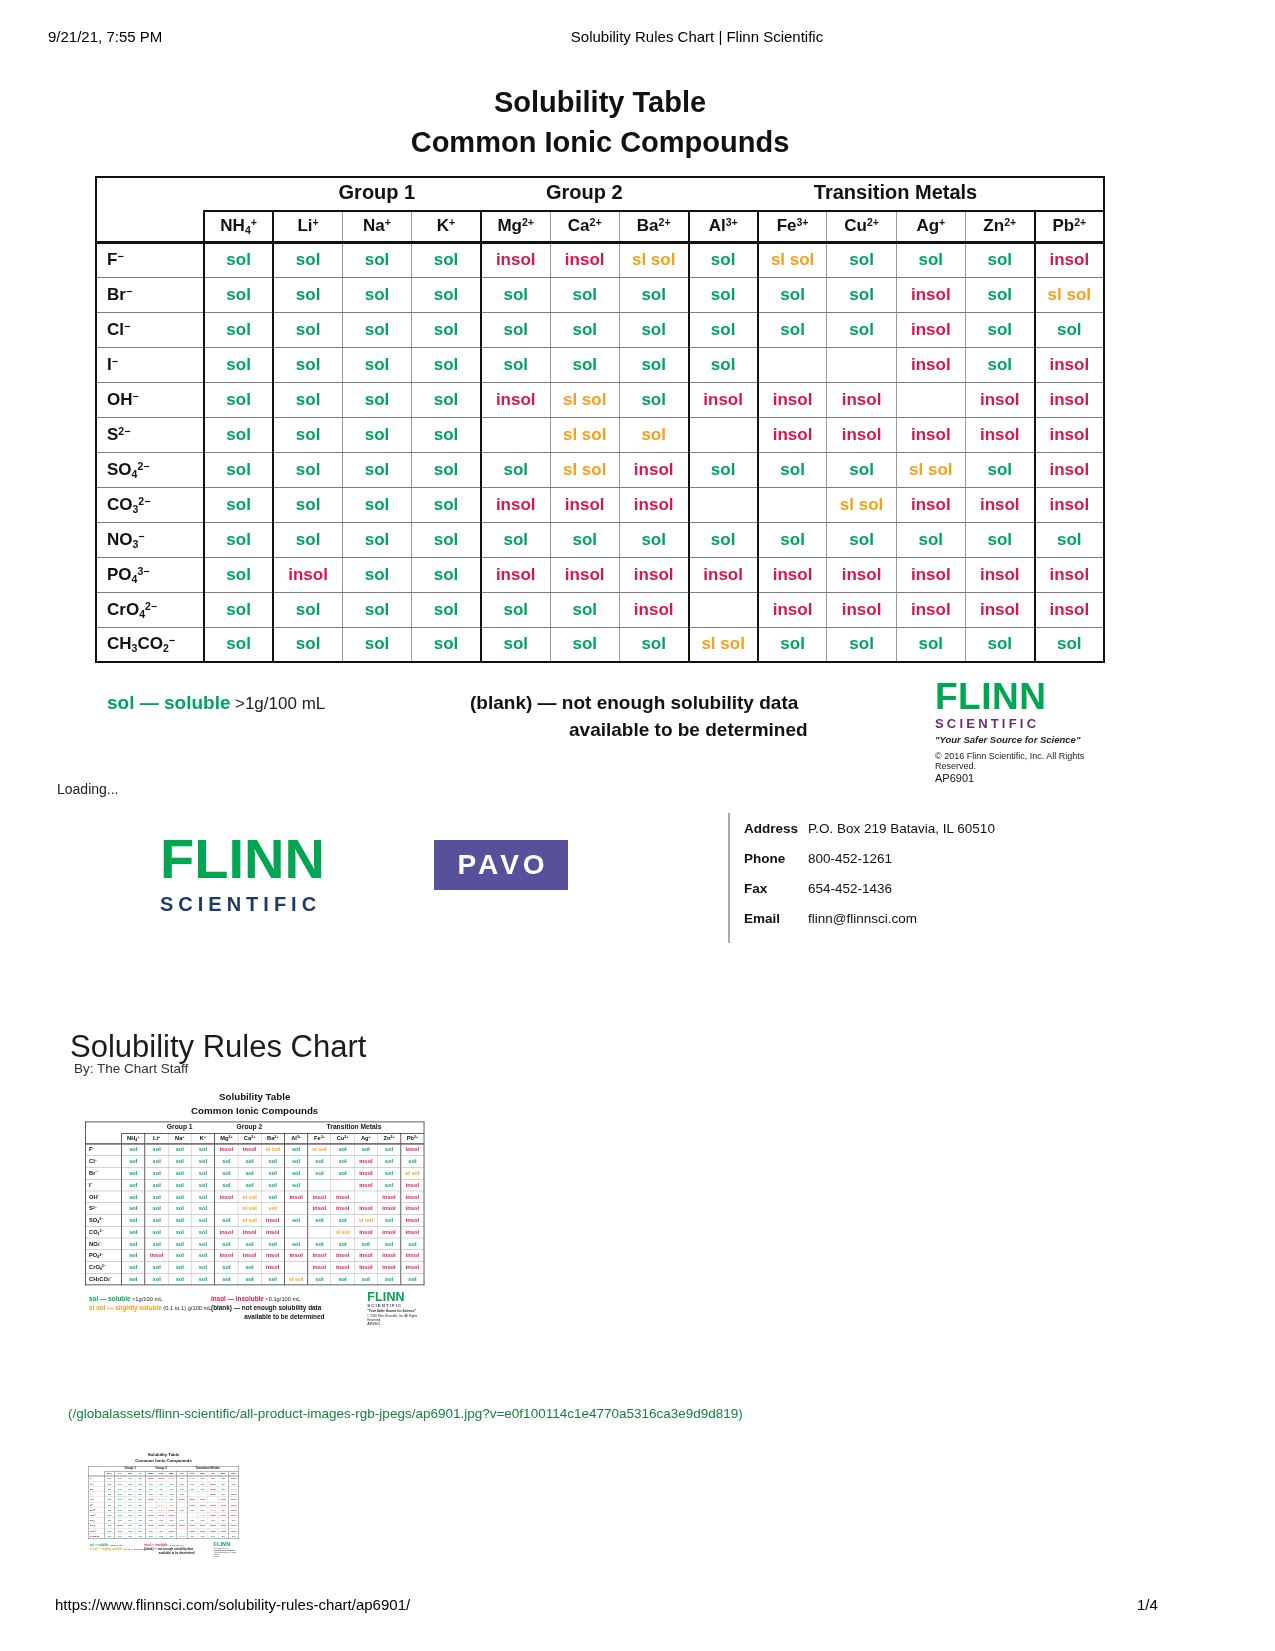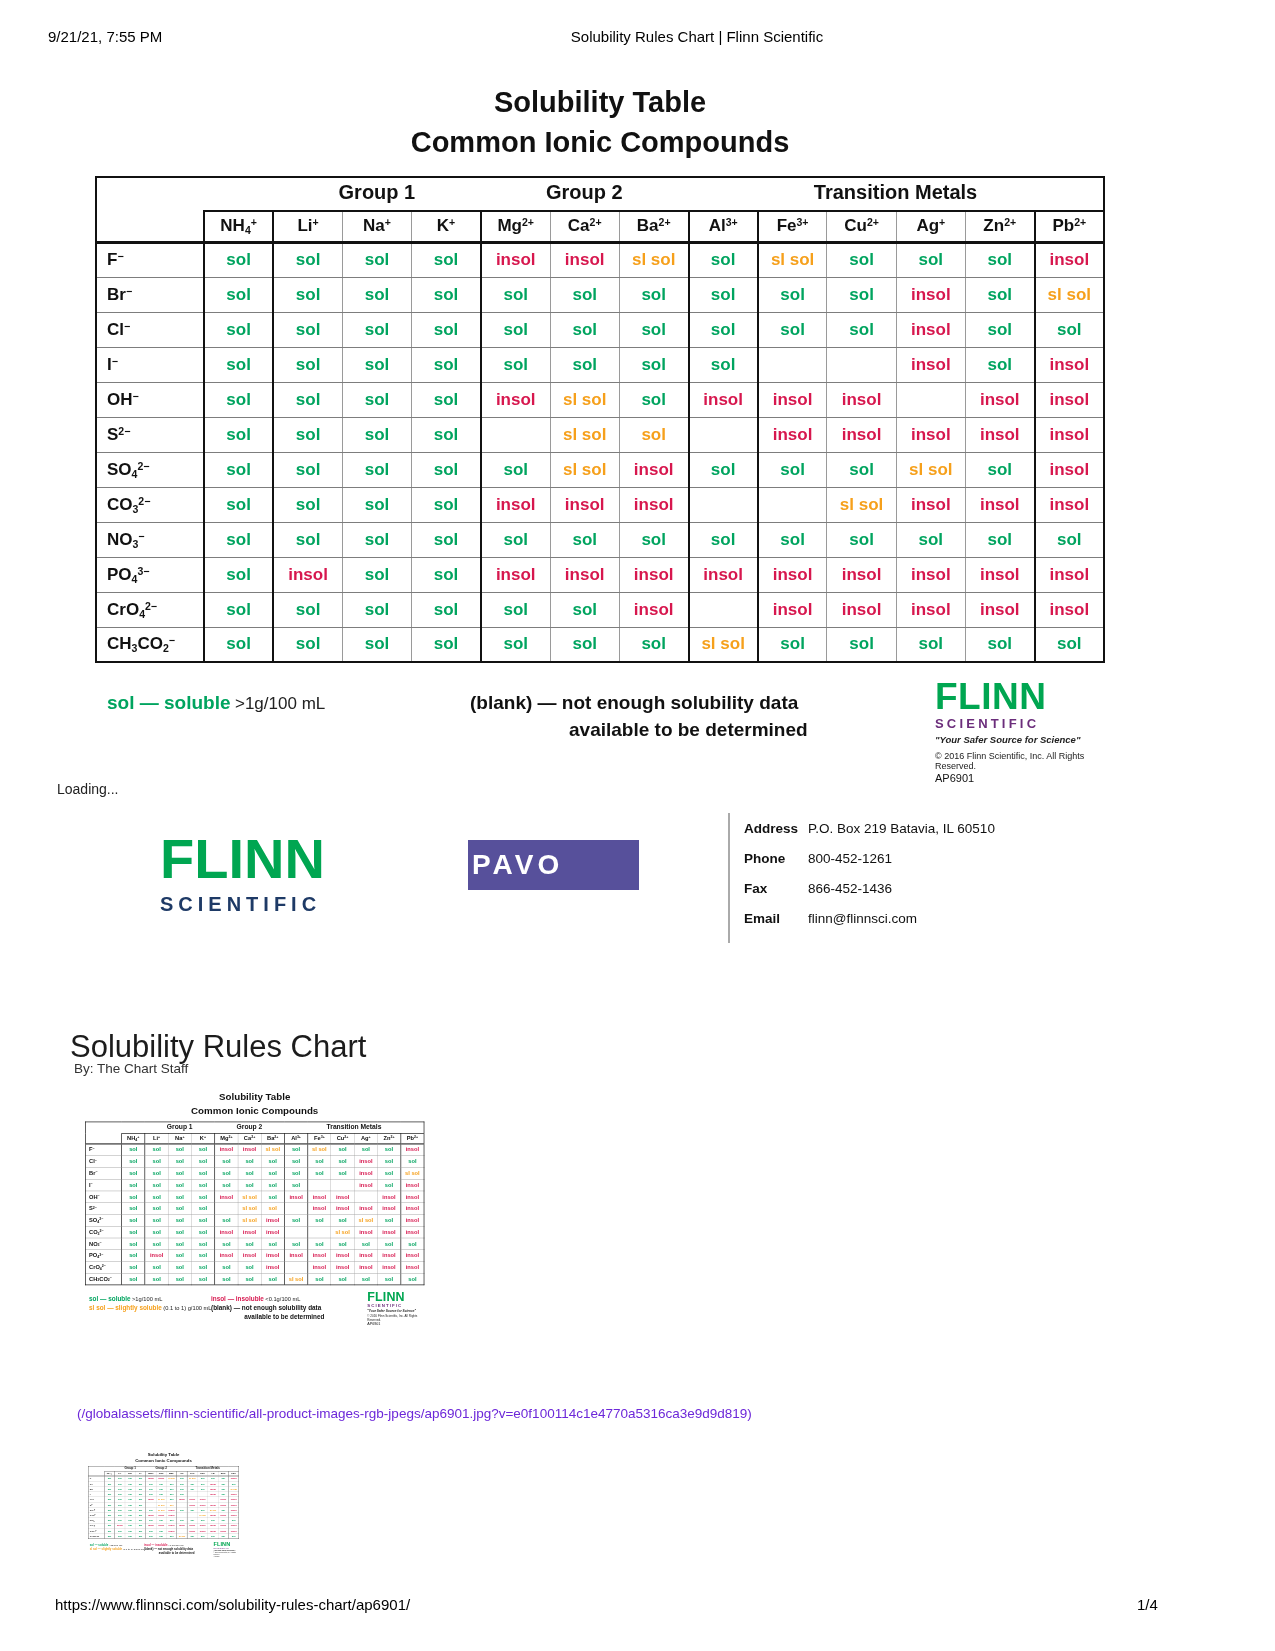--- a/index.html
+++ b/index.html
@@ -63,32 +63,32 @@
   #thumb1{left:85px;top:1090px;width:342px;height:238px;overflow:hidden;}
   #thumb1 .sol-card{transform:scale(0.336);transform-origin:0 0;}
   #thumb2{left:88px;top:1452px;width:153px;height:107px;overflow:hidden;}
   #thumb2 .sol-card{transform:scale(0.1495);transform-origin:0 0;}
 
   
   #loading{position:absolute;left:57px;top:781px;font-size:14px;color:#222;}
   #flinn-large{position:absolute;left:160px;top:833px;}
   #flinn-large .word{font-size:56px;line-height:52px;font-weight:bold;color:var(--flinn-green);}
   #flinn-large .sci{font-size:20px;font-weight:bold;color:var(--flinn-navy);letter-spacing:5px;margin-top:8px;}
-  #pavo{position:absolute;left:468px;top:840px;width:171px;height:50px;background:var(--pavo);
-        display:flex;align-items:center;}
+  #pavo{position:absolute;left:434px;top:840px;width:134px;height:50px;background:var(--pavo);
+        display:flex;align-items:center;justify-content:center;}
   #pavo .pavo-text{color:#fff;font-size:28px;font-weight:bold;letter-spacing:4px;padding-left:4px;}
   #contact{position:absolute;left:728px;top:813px;border-left:2px solid #aaa;padding:6px 0 4px 14px;width:360px;}
   .c-row{margin-bottom:12px;line-height:17px;}
   .c-label{display:inline-block;width:64px;font-size:13.5px;font-weight:bold;color:#111;}
   .c-value{font-size:13.5px;color:#111;}
 
   
   #article-title{position:absolute;left:70px;top:1008px;font-size:31px;font-weight:400;color:#1c1c1c;}
   #byline{position:absolute;left:74px;top:1061px;font-size:13.5px;color:#333;}
-  #img-link{position:absolute;left:68px;top:1406px;font-size:13.5px;color:#6d28d9;white-space:nowrap;margin-left:9px;}
+  #img-link{position:absolute;left:68px;top:1406px;font-size:13.5px;color:#15803d;white-space:nowrap;}
 </style>
 </head>
 <body>
 
 <div id="hdr-date" class="chrome">9/21/21, 7:55 PM</div>
 <div id="hdr-title" class="chrome">Solubility Rules Chart | Flinn Scientific</div>
 <div id="ftr-url" class="chrome">https://www.flinnsci.com/solubility-rules-chart/ap6901/</div>
 <div id="ftr-page" class="chrome">1/4</div>
 
 <div id="main-card" class="card-mount">
@@ -362,21 +362,21 @@
 </div>
 
 <div id="contact">
   <div class="c-row">
     <span class="c-label">Address</span><span class="c-value">P.O. Box 219 Batavia, IL 60510</span>
   </div>
   <div class="c-row">
     <span class="c-label">Phone</span><span class="c-value">800-452-1261</span>
   </div>
   <div class="c-row">
-    <span class="c-label">Fax</span><span class="c-value">866-452-1436</span>
+    <span class="c-label">Fax</span><span class="c-value">654-452-1436</span>
   </div>
   <div class="c-row">
     <span class="c-label">Email</span><span class="c-value">flinn@flinnsci.com</span>
   </div>
 </div>
 
 <h1 id="article-title">Solubility Rules Chart</h1>
 <div id="byline">By: The Chart Staff</div>
 
 <div id="thumb1" class="card-mount">

